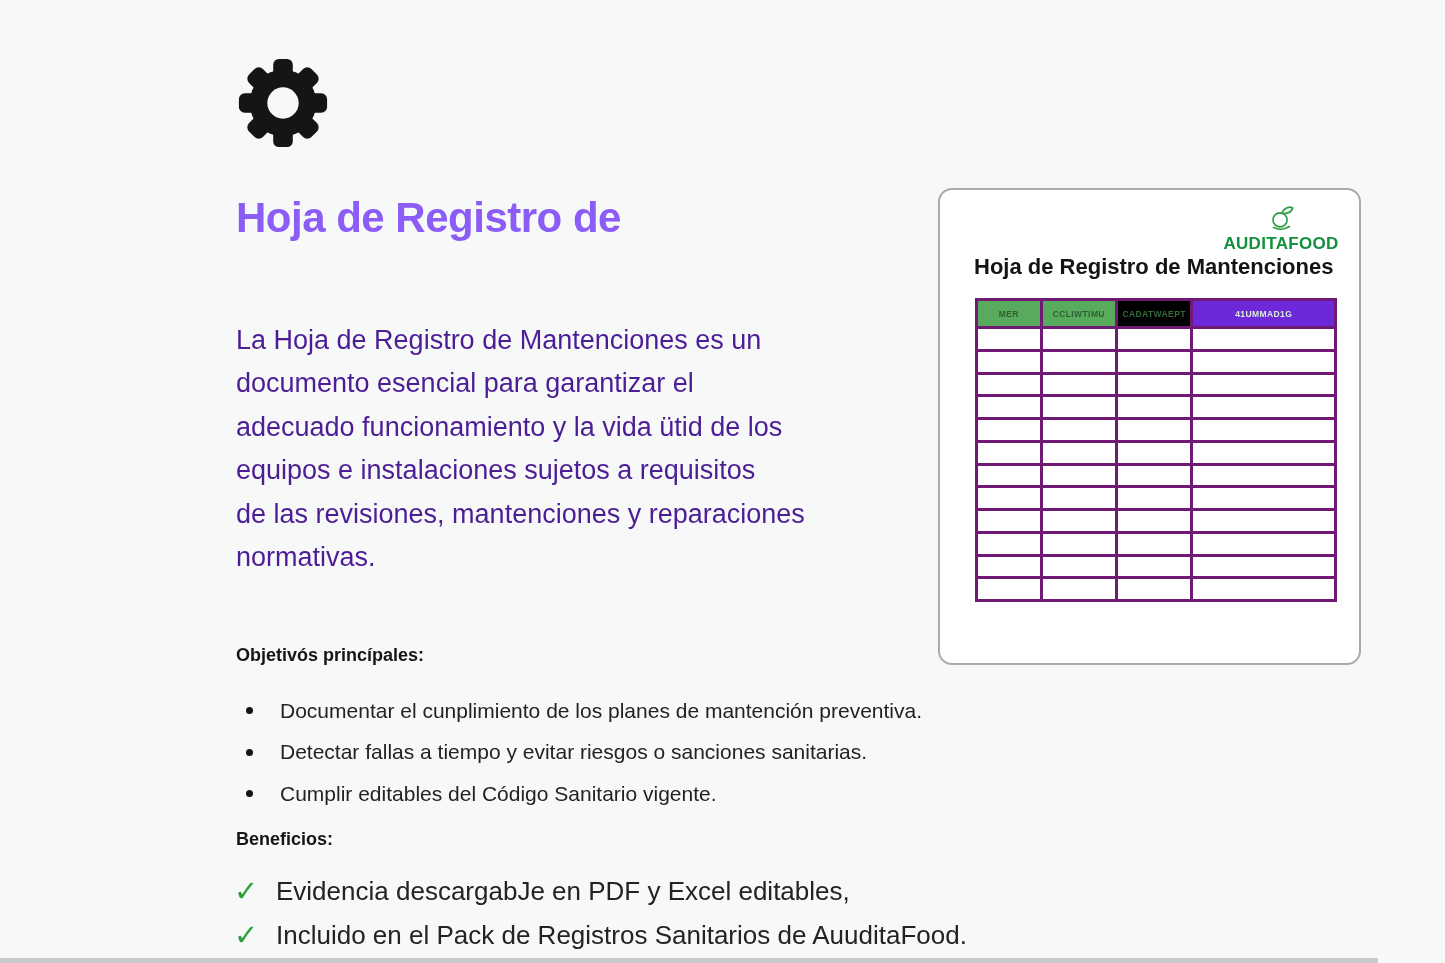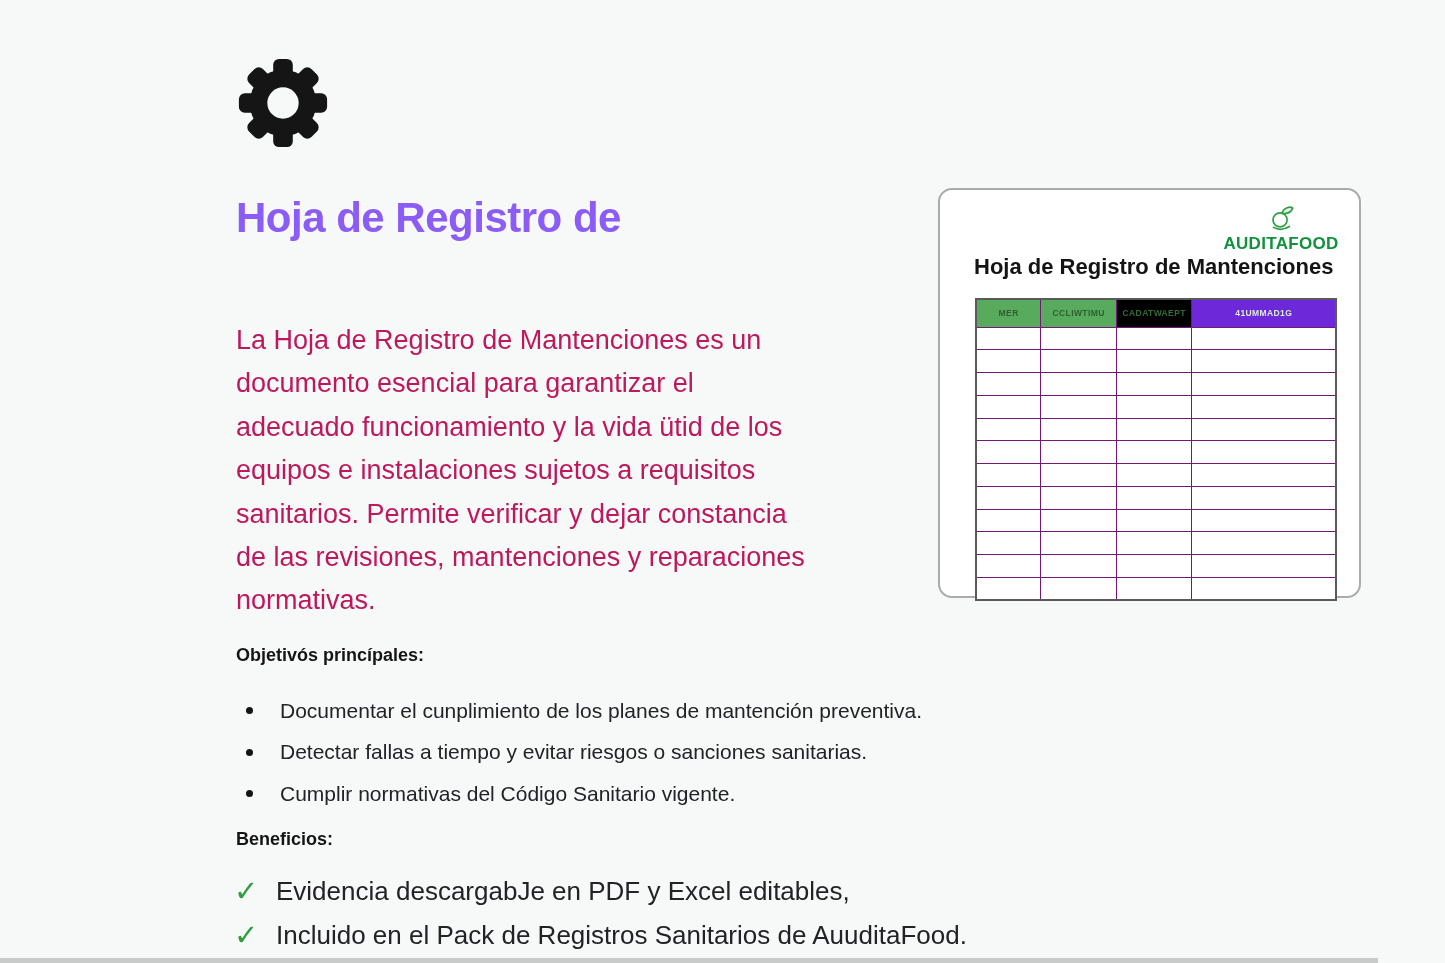--- a/index.html
+++ b/index.html
@@ -14,58 +14,58 @@
 
   
   .gear { position:absolute; left:234px; top:54px; width:98px; height:98px; }
   .page-title {
     position:absolute; left:236px; top:180px;
     font-size:42px; font-weight:bold; color:#8b5cf6;
     line-height:59px; letter-spacing:-0.5px; white-space:nowrap;margin-top:8px;
   }
   .intro {
     position:absolute; left:236px; top:319px;
-    font-size:27px; color:#be185d; line-height:43.4px; white-space:nowrap;
+    font-size:27px; color:#4c1d95; line-height:43.4px; white-space:nowrap;
   }
   .h2 {
     position:absolute; font-size:18px; font-weight:bold; color:#151517;
     white-space:nowrap;
   }
   #objectives-heading { left:236px; top:645px; }
   #benefits-heading  { left:236px; top:829px; }
 
   .bullets { position:absolute; left:236px; top:690px; list-style:none; }
   .bullets li { height:41.5px; display:flex; align-items:center; font-size:21px; color:#222326; white-space:nowrap; }
   .dot { width:7px; height:7px; border-radius:50%; background:#141414; margin:0 27px 0 10px; flex:none; }
 
   .checks { position:absolute; left:234px; top:870px; list-style:none; }
   .checks li { height:43.5px; display:flex; align-items:center; font-size:26px; color:#222326; white-space:nowrap; }
   .check { width:42px; flex:none; font-size:29px; font-weight:bold; color:#2f9e3c; line-height:1; }
 
   
   .card {
-    position:absolute; left:938px; top:188px; width:423px; height:410px;
+    position:absolute; left:938px; top:188px; width:423px; height:477px;
     background:#ffffff; border:2px solid #a9abad; border-radius:14px;
   }
   .brand { position:absolute; top:13px; right:20px; width:116px; text-align:center; }
   .brand svg { width:30px; height:30px; display:block; margin:0 auto 1px auto; }
   .brand-name { font-size:17px; font-weight:bold; color:#11913e; letter-spacing:0.3px; white-space:nowrap; }
   .card-title { position:absolute; left:34px; top:64px; font-size:22px; font-weight:bold; color:#141414; white-space:nowrap; }
 
   .sheet-table {
     position:absolute; left:35px; top:108px; width:362px;
     border-collapse:collapse; table-layout:fixed;
     border:2px solid #5a5a5a;
   }
   .sheet-table th {
     height:28px; font-size:8.5px; font-weight:bold; letter-spacing:0.4px;
     text-align:center; vertical-align:middle;
   }
   .sheet-table td { height:22.75px; background:#ffffff; }
-  .sheet-table th, .sheet-table td { border:1px solid #701a75; }
+  .sheet-table th, .sheet-table td { border:3px solid #701a75; }
 
   .bottom-strip { position:absolute; left:0; bottom:0; width:1378px; height:5px; background:#c9cbcb; }
 </style>
 </head>
 <body style="background: rgb(247, 248, 248);">
 
 <div class="gear">
   <svg viewBox="0 0 100 100" width="98" height="98" aria-hidden="true">
     <g fill="#151515">
       <g id="teeth">
@@ -86,38 +86,37 @@
 
 <h1 class="page-title">
   <div>Hoja de Registro de</div>
 </h1>
 
 <div class="intro">
   <div>La Hoja de Registro de Mantenciones es un</div>
   <div>documento esencial para garantizar el</div>
   <div>adecuado funcionamiento y la vida ütid  de los</div>
   <div>equipos e instalaciones sujetos a requisitos</div>
-  <div>sanitarios. Permite verificar y dejar constancia</div>
   <div>de las revisiones, mantenciones y reparaciones</div>
   <div>normativas.</div>
 </div>
 
 <h2 class="h2" id="objectives-heading">Objetivós princípales:</h2>
 <ul class="bullets">
   <li>
     <span class="dot"></span>
     <span>Documentar el cunplimiento de los planes de mantención preventiva.</span>
   </li>
   <li>
     <span class="dot"></span>
     <span>Detectar fallas a tiempo y evitar riesgos o sanciones sanitarias.</span>
   </li>
   <li>
     <span class="dot"></span>
-    <span>Cumplir normativas del Código Sanitario vigente.</span>
+    <span>Cumplir editables del Código Sanitario vigente.</span>
   </li>
 </ul>
 
 <h2 class="h2" id="benefits-heading">Beneficios:</h2>
 <ul class="checks">
   <li>
     <span class="check" style="color: rgb(47, 158, 60);">✓</span>
     <span>Evidencia descargabJe en PDF y Excel editables,</span>
   </li>
   <li>

